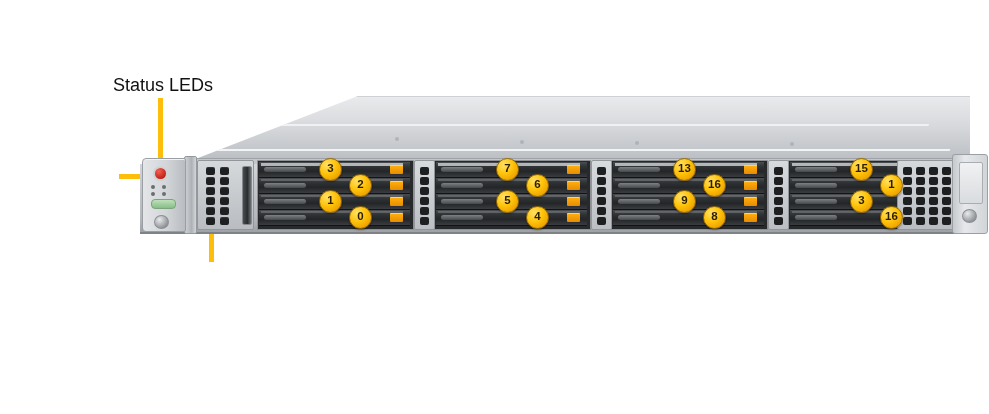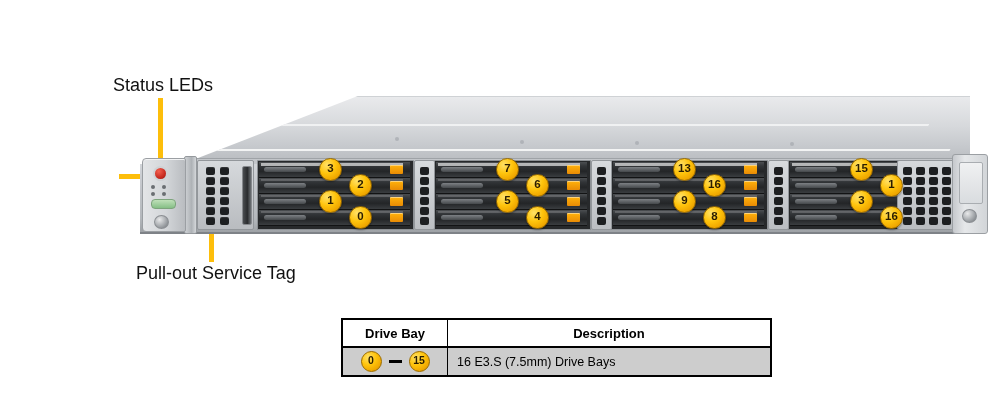--- a/index.html
+++ b/index.html
@@ -136,21 +136,20 @@
 </head>
 <body>
 
 <div class="stage">
 
   <div class="callout" id="lbl-status">Status LEDs</div>
   <div class="leader" id="ld-status"></div>
 
   <div class="leader" id="ld-power"></div>
 
-  <div class="callout" id="lbl-tag">Pull-out Service Tag</div>
   <div class="leader" id="ld-tag"></div>
 
   <div class="server">
 
     <div class="lid">
       <div class="lid-seam s1"></div>
       <div class="lid-seam s2"></div>
       <div class="lid-dot" style="left:215px;top:40px;"></div>
       <div class="lid-dot" style="left:340px;top:43px;"></div>
       <div class="lid-dot" style="left:455px;top:44px;"></div>
@@ -423,34 +422,14 @@
         <div class="badge b-bay" style="left: 563px; top: 78px;">16</div>
         <div class="badge b-bay" style="left: 533px; top: 94px;">9</div>
         <div class="badge b-bay" style="left: 563px; top: 110px;">8</div>
         <div class="badge b-bay" style="left: 710px; top: 62px;">15</div>
         <div class="badge b-bay" style="left: 740px; top: 78px;">1</div>
         <div class="badge b-bay" style="left: 710px; top: 94px;">3</div>
         <div class="badge b-bay" style="left: 740px; top: 110px;">16</div>
       </div>
   </div>
 
-  <table class="tbl">
-    <thead>
-      <tr>
-        <th class="col-bay">Drive Bay</th>
-        <th>Description</th>
-      </tr>
-    </thead>
-    <tbody>
-      <tr>
-        <td class="cell-bay">
-          <div class="rangewrap">
-            <span class="badge b-tbl">0</span>
-            <span class="dash"></span>
-            <span class="badge b-tbl">15</span>
-          </div>
-        </td>
-        <td class="cell-desc">16 E3.S (7.5mm) Drive  Bays</td>
-      </tr>
-    </tbody>
-  </table>
 
 </div>
 
 </body></html>

